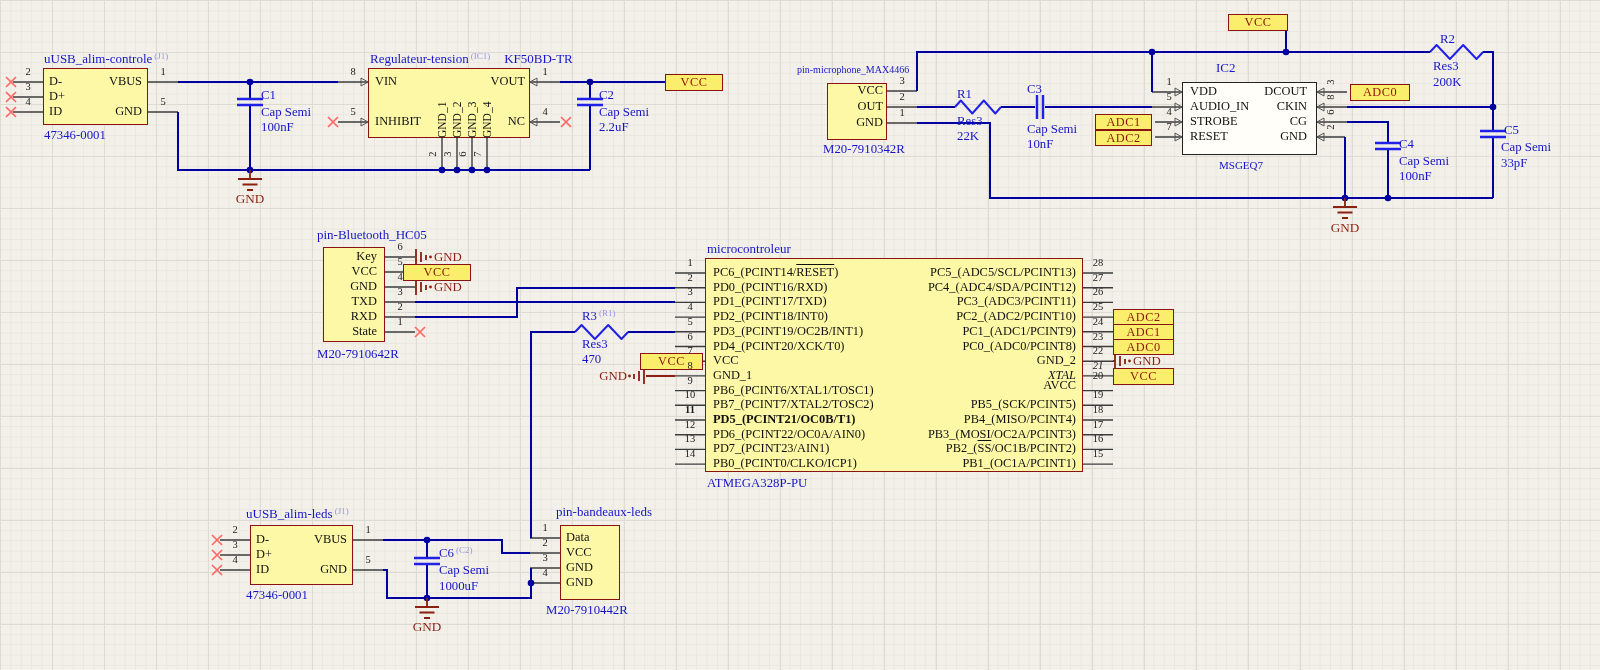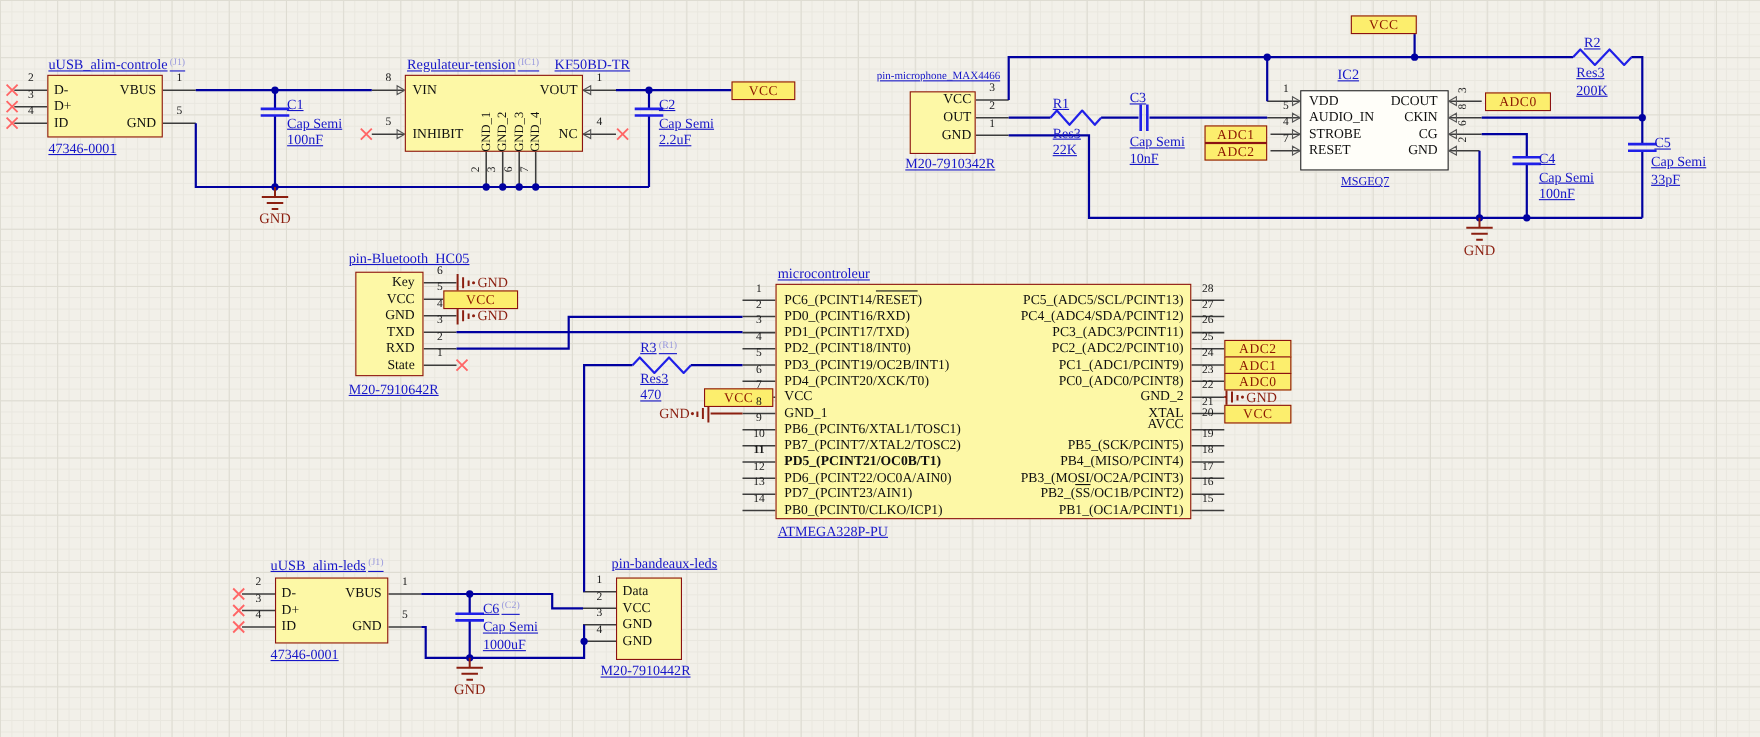--- a/index.html
+++ b/index.html
@@ -13,21 +13,21 @@
       linear-gradient(to bottom,#e9e7df 1px,transparent 1px);
     background-size:52px 52px,52px 52px,10.4px 10.4px,10.4px 10.4px;
     font-family:"Liberation Serif",serif;
   }
   svg.layer{position:absolute;left:0;top:0;}
   .cbox{position:absolute;background:#fdf8a6;border:1.6px solid #8b1212;box-sizing:border-box;}
   .icbox{position:absolute;background:#fffef9;border:1.6px solid #222;box-sizing:border-box;}
   .nlabel{position:absolute;background:#fcee6d;border:1.4px solid #8b1212;color:#8b1500;
     font-size:12.3px;display:flex;align-items:center;justify-content:center;box-sizing:border-box;
     font-family:"Liberation Serif",serif;letter-spacing:.5px;}
-  .blab{position:absolute;color:#1616c8;font-size:12.8px;white-space:nowrap;line-height:14px;text-decoration:underline;}
+  .blab{position:absolute;color:#1616c8;font-size:12.8px;white-space:nowrap;line-height:14px;}
   .gtext{position:absolute;color:#8b1f10;font-size:13.2px;white-space:nowrap;line-height:14px;}
   .sup{font-size:9px;color:#9a9ade;position:relative;top:-4px;margin-left:2px;}
   .partgap{margin-left:14px;}
   .row{position:absolute;height:15px;line-height:15px;}
   .pnum{position:absolute;top:-8px;height:12px;line-height:12px;font-size:10.5px;color:#1a1a1a;text-align:center;}
   .pname{position:absolute;top:0;font-size:12.4px;color:#101010;white-space:nowrap;}
   .ovl{text-decoration:overline;}
   .g-usb1L{left:11px;width:140px}.g-usb1L .pnum{left:2px;width:30px}.g-usb1L .pname{left:38px}
   .g-usb1R{left:48px;width:130px}.g-usb1R .pnum{right:0;width:30px}.g-usb1R .pname{right:36px}
   .g-regL{left:336px;width:140px}.g-regL .pnum{left:2px;width:30px}.g-regL .pname{left:39px}
@@ -461,21 +461,21 @@
       <span class="pname"><span>PC1_(ADC1/PCINT9)</span><span></span><span class="ovl"></span><span></span></span>
     </div>
       <div class="row g-mcR" style="top: 338.5px;">
       <span class="pnum">23</span>
       <span class="pname"><span>PC0_(ADC0/PCINT8)</span><span></span><span class="ovl"></span><span></span></span>
     </div>
       <div class="row g-mcR" style="top: 353.2px;">
       <span class="pnum">22</span>
       <span class="pname"><span>GND_2</span><span></span><span class="ovl"></span><span></span></span>
     </div>
-      <div class="row g-mcR" style="top: 367.9px;">
+      <div class="row g-mcR" style="top: 367.9px; font-style: italic;">
       <span class="pnum">21</span>
       <span class="pname"><span>XTAL</span><span></span><span class="ovl"></span><span></span></span>
     </div>
       <div class="row g-mcR" style="top: 378px;">
       <span class="pnum">20</span>
       <span class="pname"><span>AVCC</span><span></span><span class="ovl"></span><span></span></span>
     </div>
       <div class="row g-mcR" style="top: 397.3px;">
       <span class="pnum">19</span>
       <span class="pname"><span>PB5_(SCK/PCINT5)</span><span></span><span class="ovl"></span><span></span></span>

